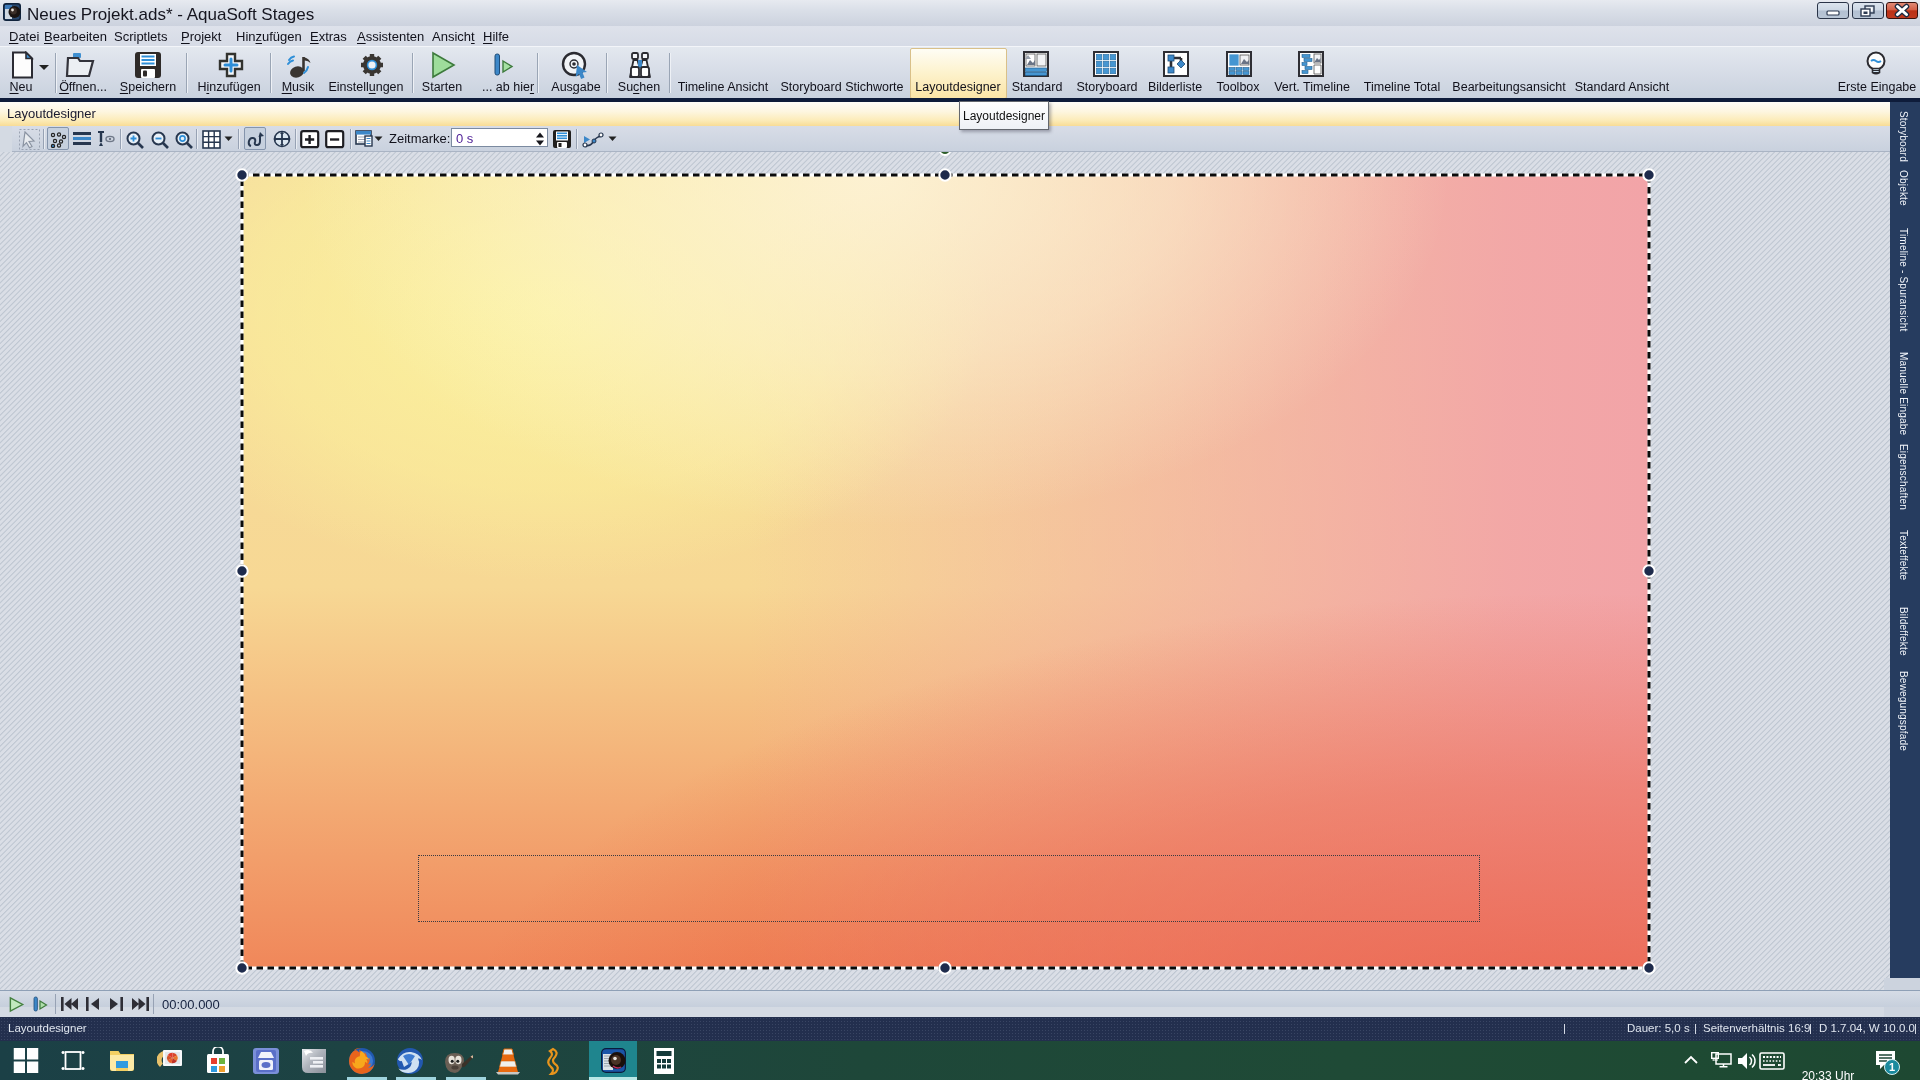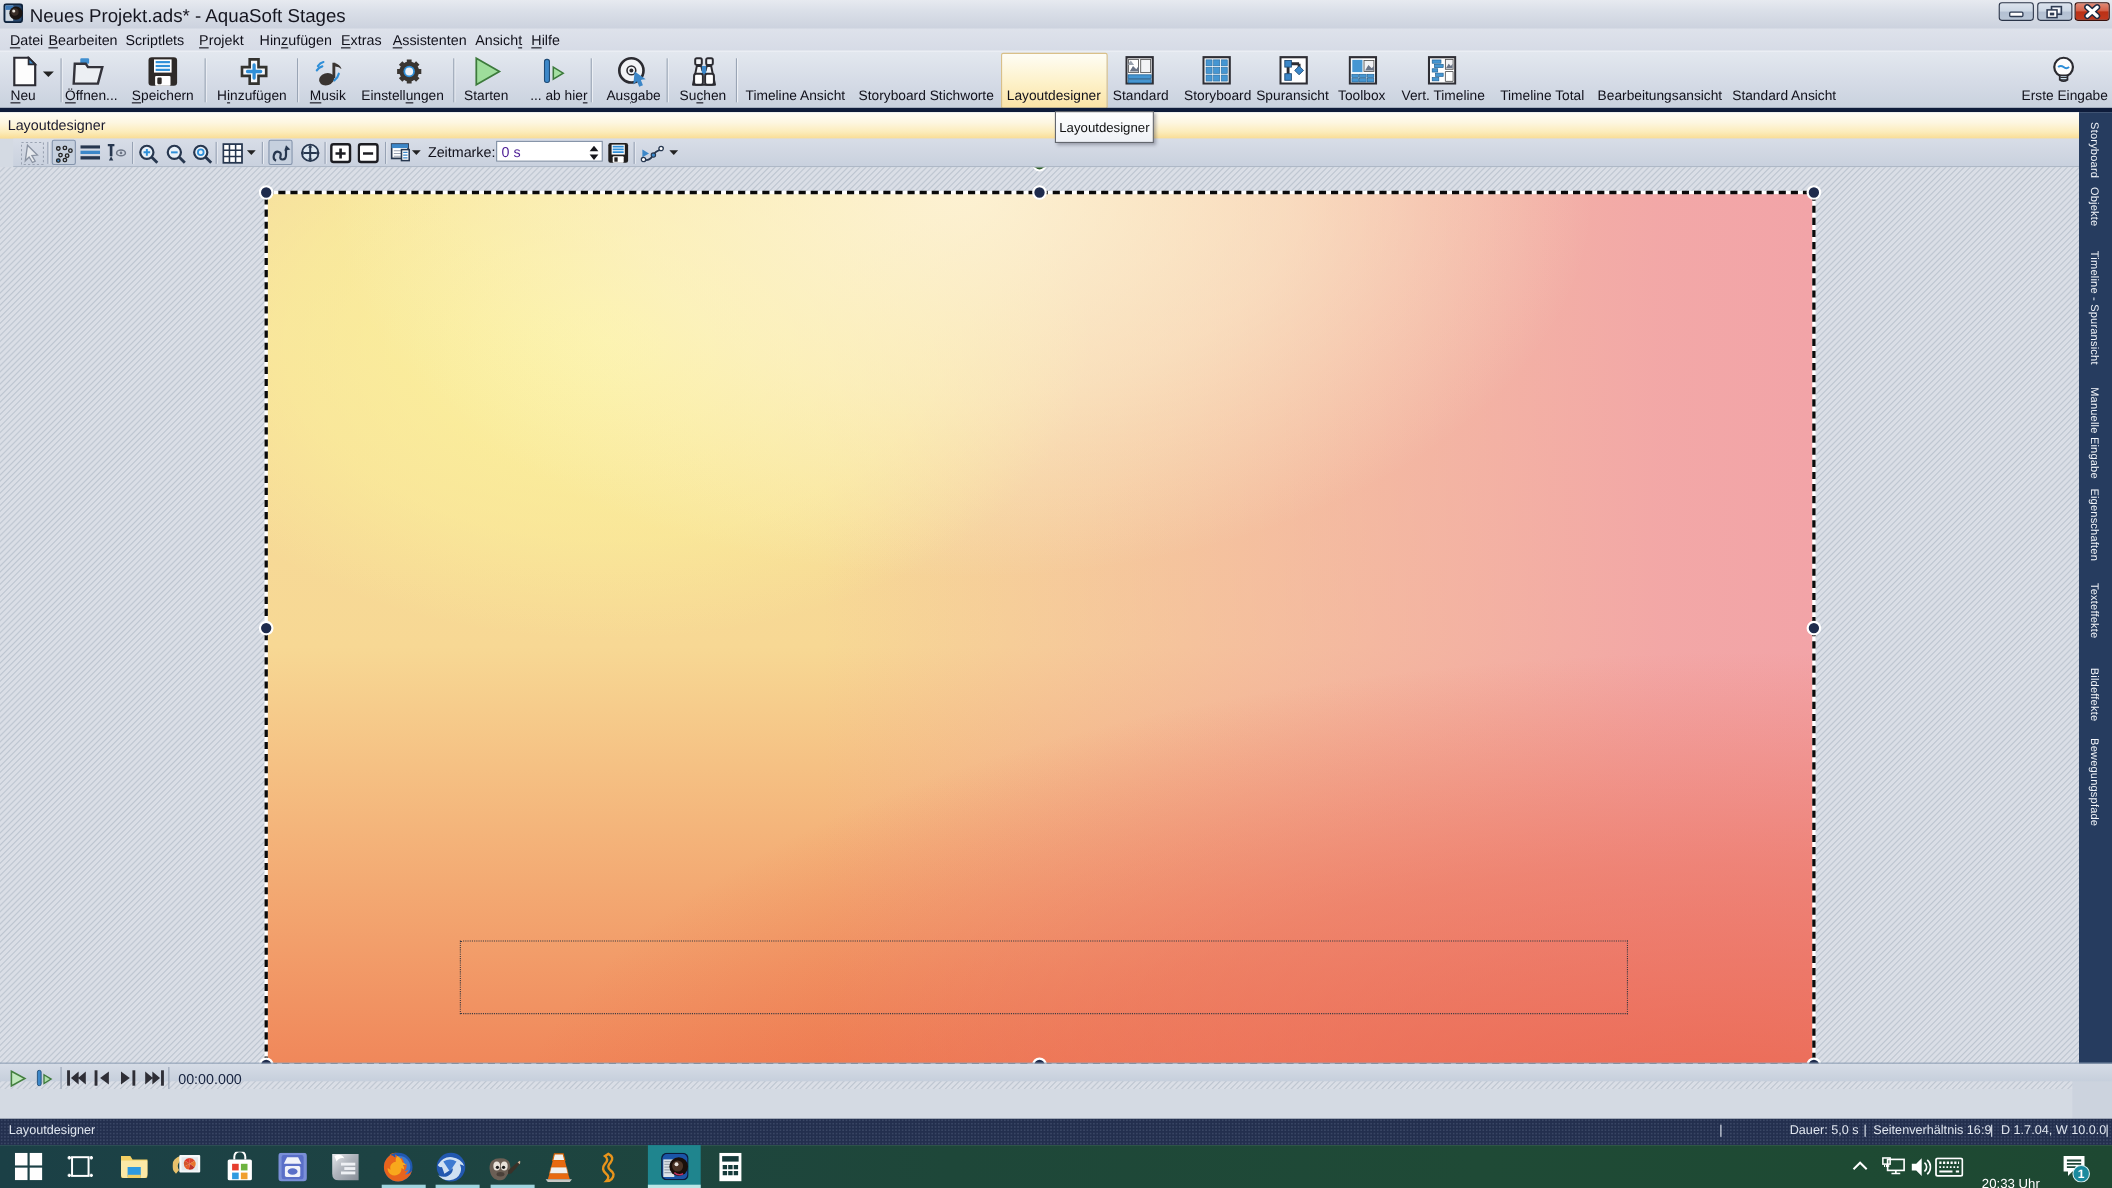--- a/index.html
+++ b/index.html
@@ -64,21 +64,21 @@
   }
   #textbox { position:absolute; left:418px; top:703px; width:1062px; height:67px; border:1px dotted #3a3a42; }
   #selsvg { position:absolute; left:0; top:0; }
 
   
   #sidebar { position:absolute; left:1890px; top:102px; width:30px; height:876px; background:#263c5f; }
   #sidebar .vt { position:absolute; left:8px; writing-mode:vertical-rl; font-size:10px; letter-spacing:0.2px; color:#f2f5fa; }
   #sbcorner { position:absolute; left:1884px; top:978px; width:36px; height:39px; background:#ccd3de; }
 
   
-  #playbar { position:absolute; left:0; top:966px; width:1920px; height:17px;
+  #playbar { position:absolute; left:0; top:990px; width:1920px; height:17px;
     background:linear-gradient(to bottom,#d6dce6 0%,#c6cfdc 100%); border-top:1px solid #8fa0b6; }
   #ptime { position:absolute; left:162px; top:6px; font-size:13px; color:#16223f; }
   .psep { position:absolute; top:3px; height:20px; width:1px; background:#97a2b4; }
 
   
   #statusbar { position:absolute; left:0; top:1017px; width:1920px; height:24px; background:#232f4e; }
   #statusbar .dots { position:absolute; left:0; top:0; width:100%; height:100%;
      background-image:radial-gradient(rgba(173,188,214,0.16) 0.8px, transparent 0.9px); background-size:3px 3px; }
   #statusbar span { position:absolute; top:5px; font-size:11.5px; color:#dfe5ee; white-space:nowrap; }
 
@@ -269,21 +269,21 @@
     </svg>
     <span class="tlbl" style="left:1107px">Storyboard</span>
 
     <svg class="ticon" style="left:1176px" width="26" height="26" viewBox="0 0 26 26">
       <rect x="1" y="1" width="24" height="24" fill="#fff" stroke="#2e2e34" stroke-width="2"></rect>
       <path d="M8 7 h10 M8 7 v12 M18 7 v5" stroke="#2e2e34" stroke-width="2.6" fill="none"></path>
       <rect x="5" y="4" width="6" height="6" fill="#3c87c8" stroke="#1f4c77" stroke-width="0.8"></rect>
       <path d="M18 9 l4 4 -4 4 -4-4 z" fill="#3c87c8" stroke="#1f4c77" stroke-width="0.8"></path>
       <rect x="5" y="16" width="6" height="6" fill="#3c87c8" stroke="#1f4c77" stroke-width="0.8"></rect>
     </svg>
-    <span class="tlbl" style="left:1175px">Spuransicht</span>
+    <span class="tlbl" style="left:1175px">Bilderliste</span>
 
     <svg class="ticon" style="left:1239px" width="26" height="26" viewBox="0 0 26 26">
       <rect x="1" y="1" width="24" height="24" fill="#fff" stroke="#2e2e34" stroke-width="2"></rect>
       <g fill="#4596d2" stroke="#fff" stroke-width="0.7">
         <rect x="3" y="3" width="10" height="12"></rect>
       </g>
       <rect x="14" y="4" width="9" height="10" fill="#f0f1f4" stroke="#555" stroke-width="0.8"></rect>
       <path d="M15 13 l3-5 3 3 2-2 v4 z" fill="#6a7486"></path>
       <g fill="#4596d2" stroke="#1f5f92" stroke-width="0.6">
         <rect x="3" y="16.5" width="6" height="3"></rect>

